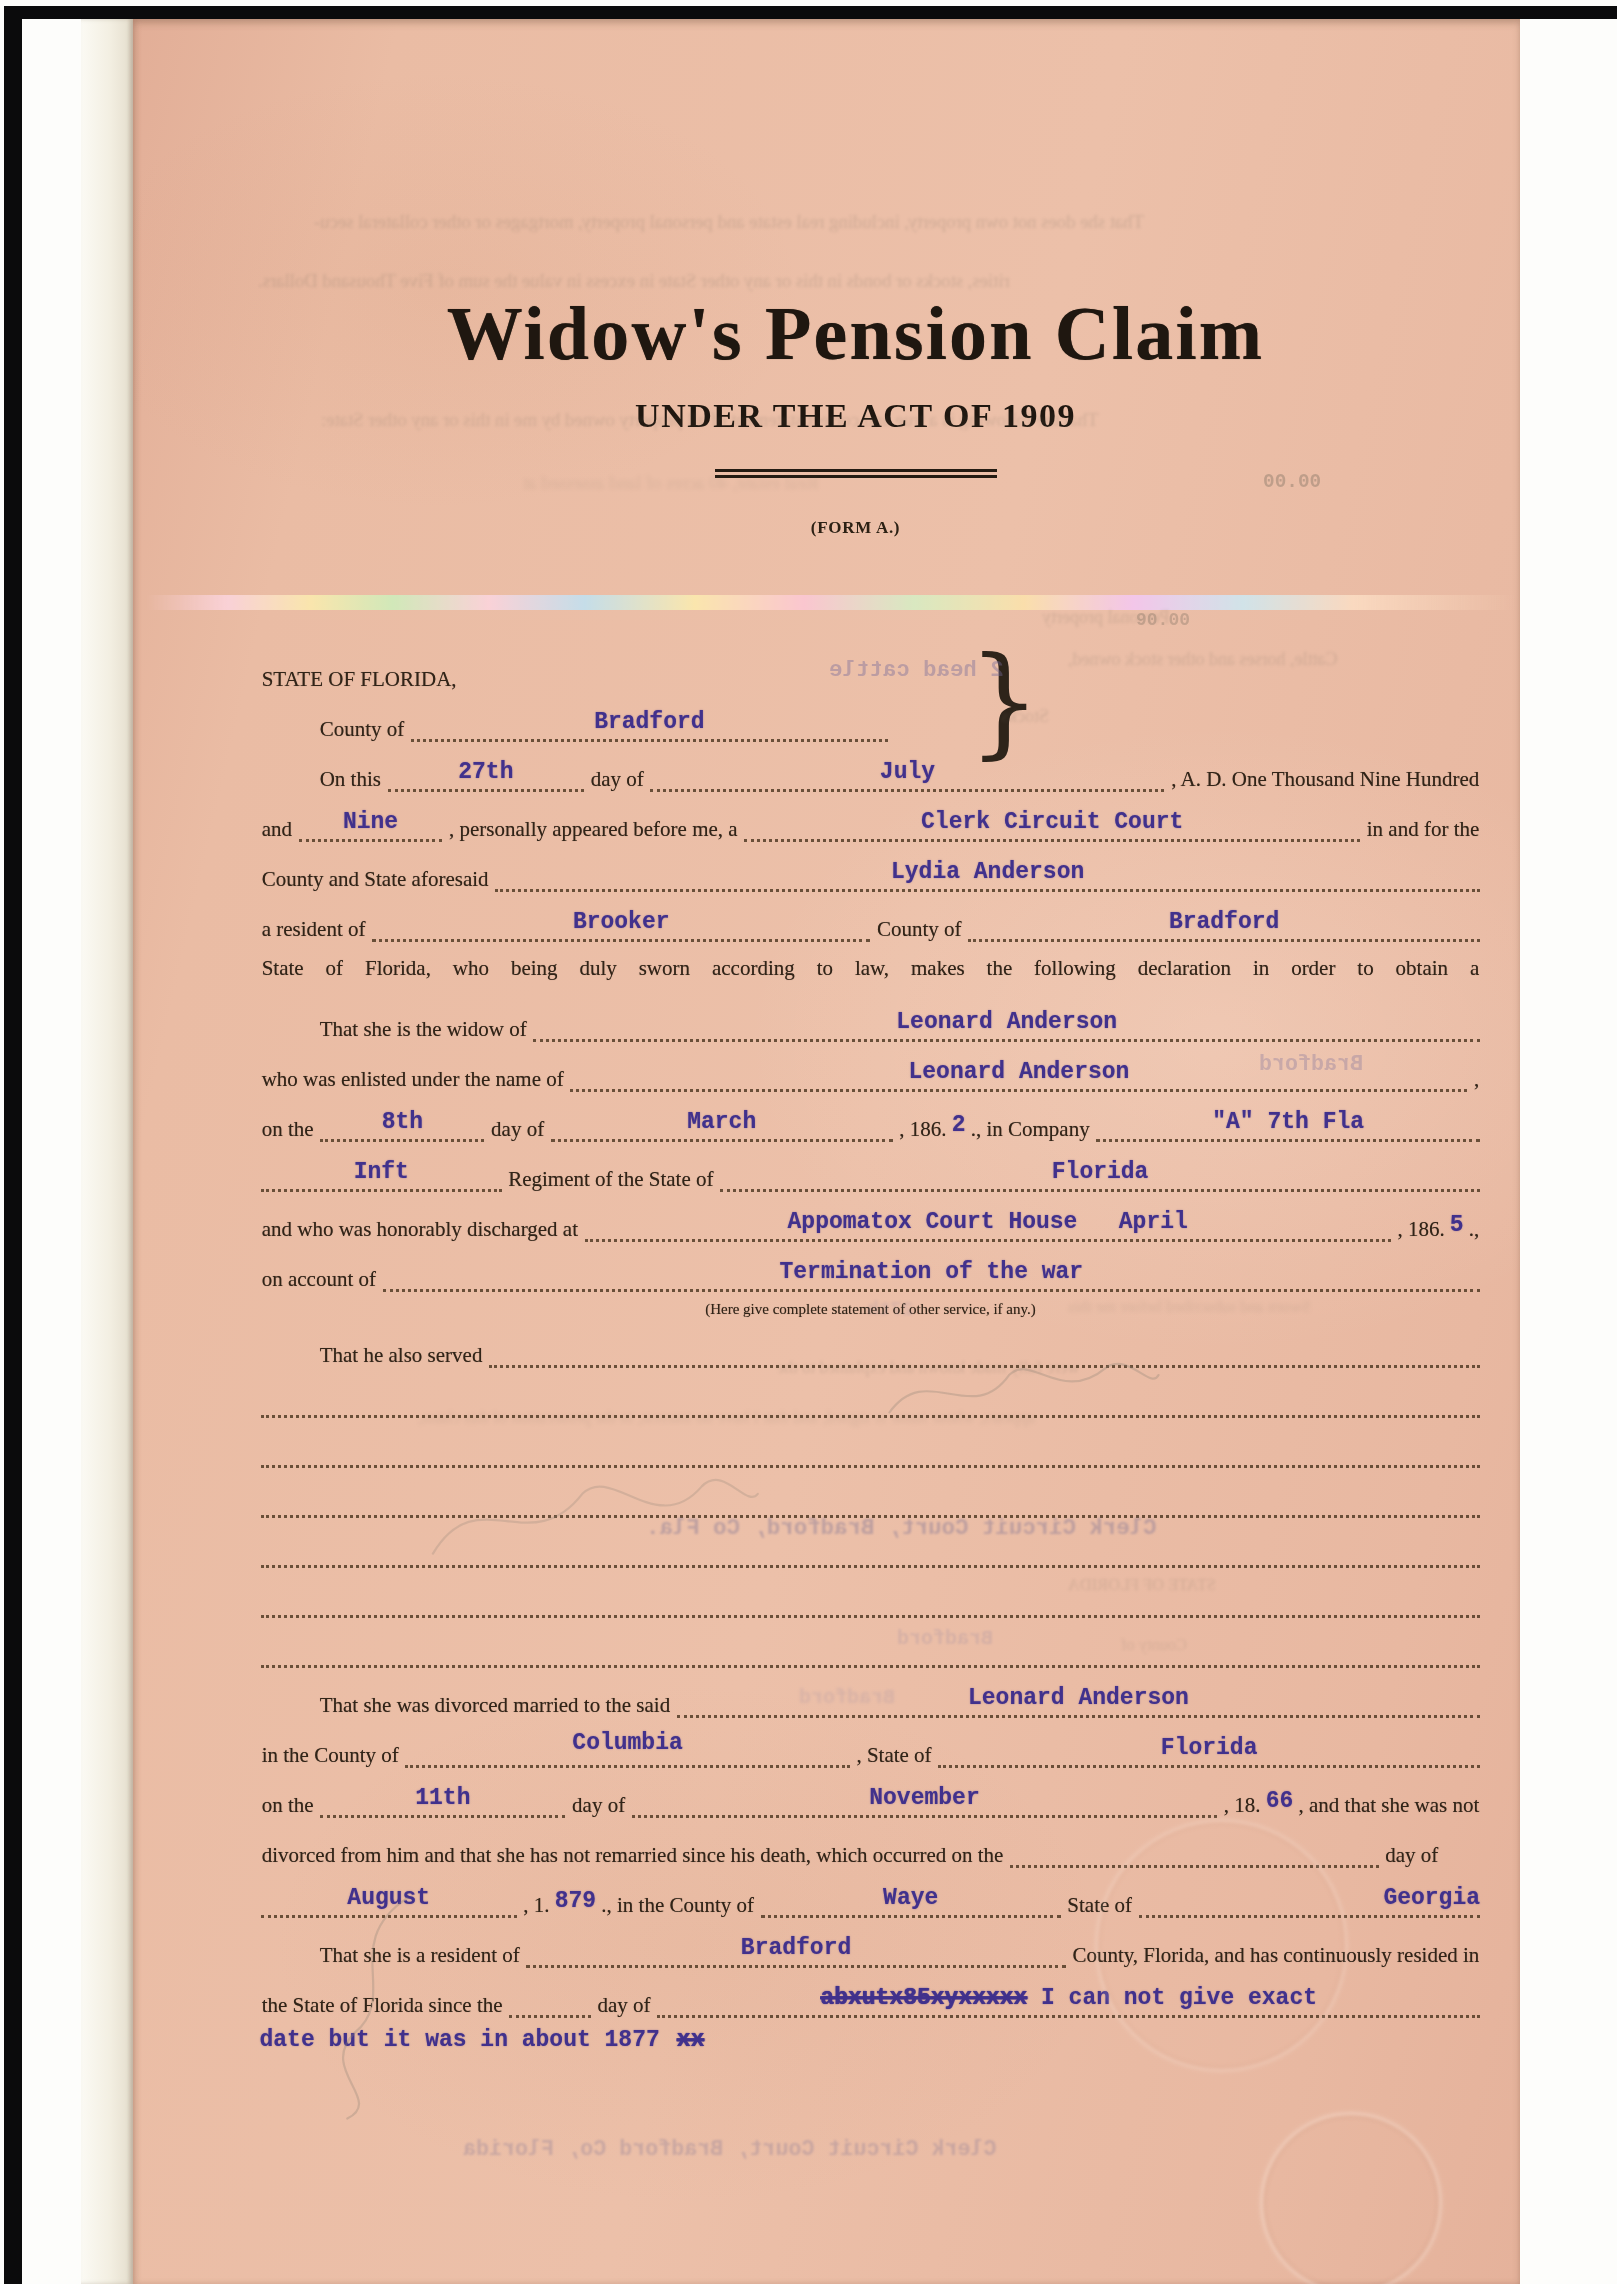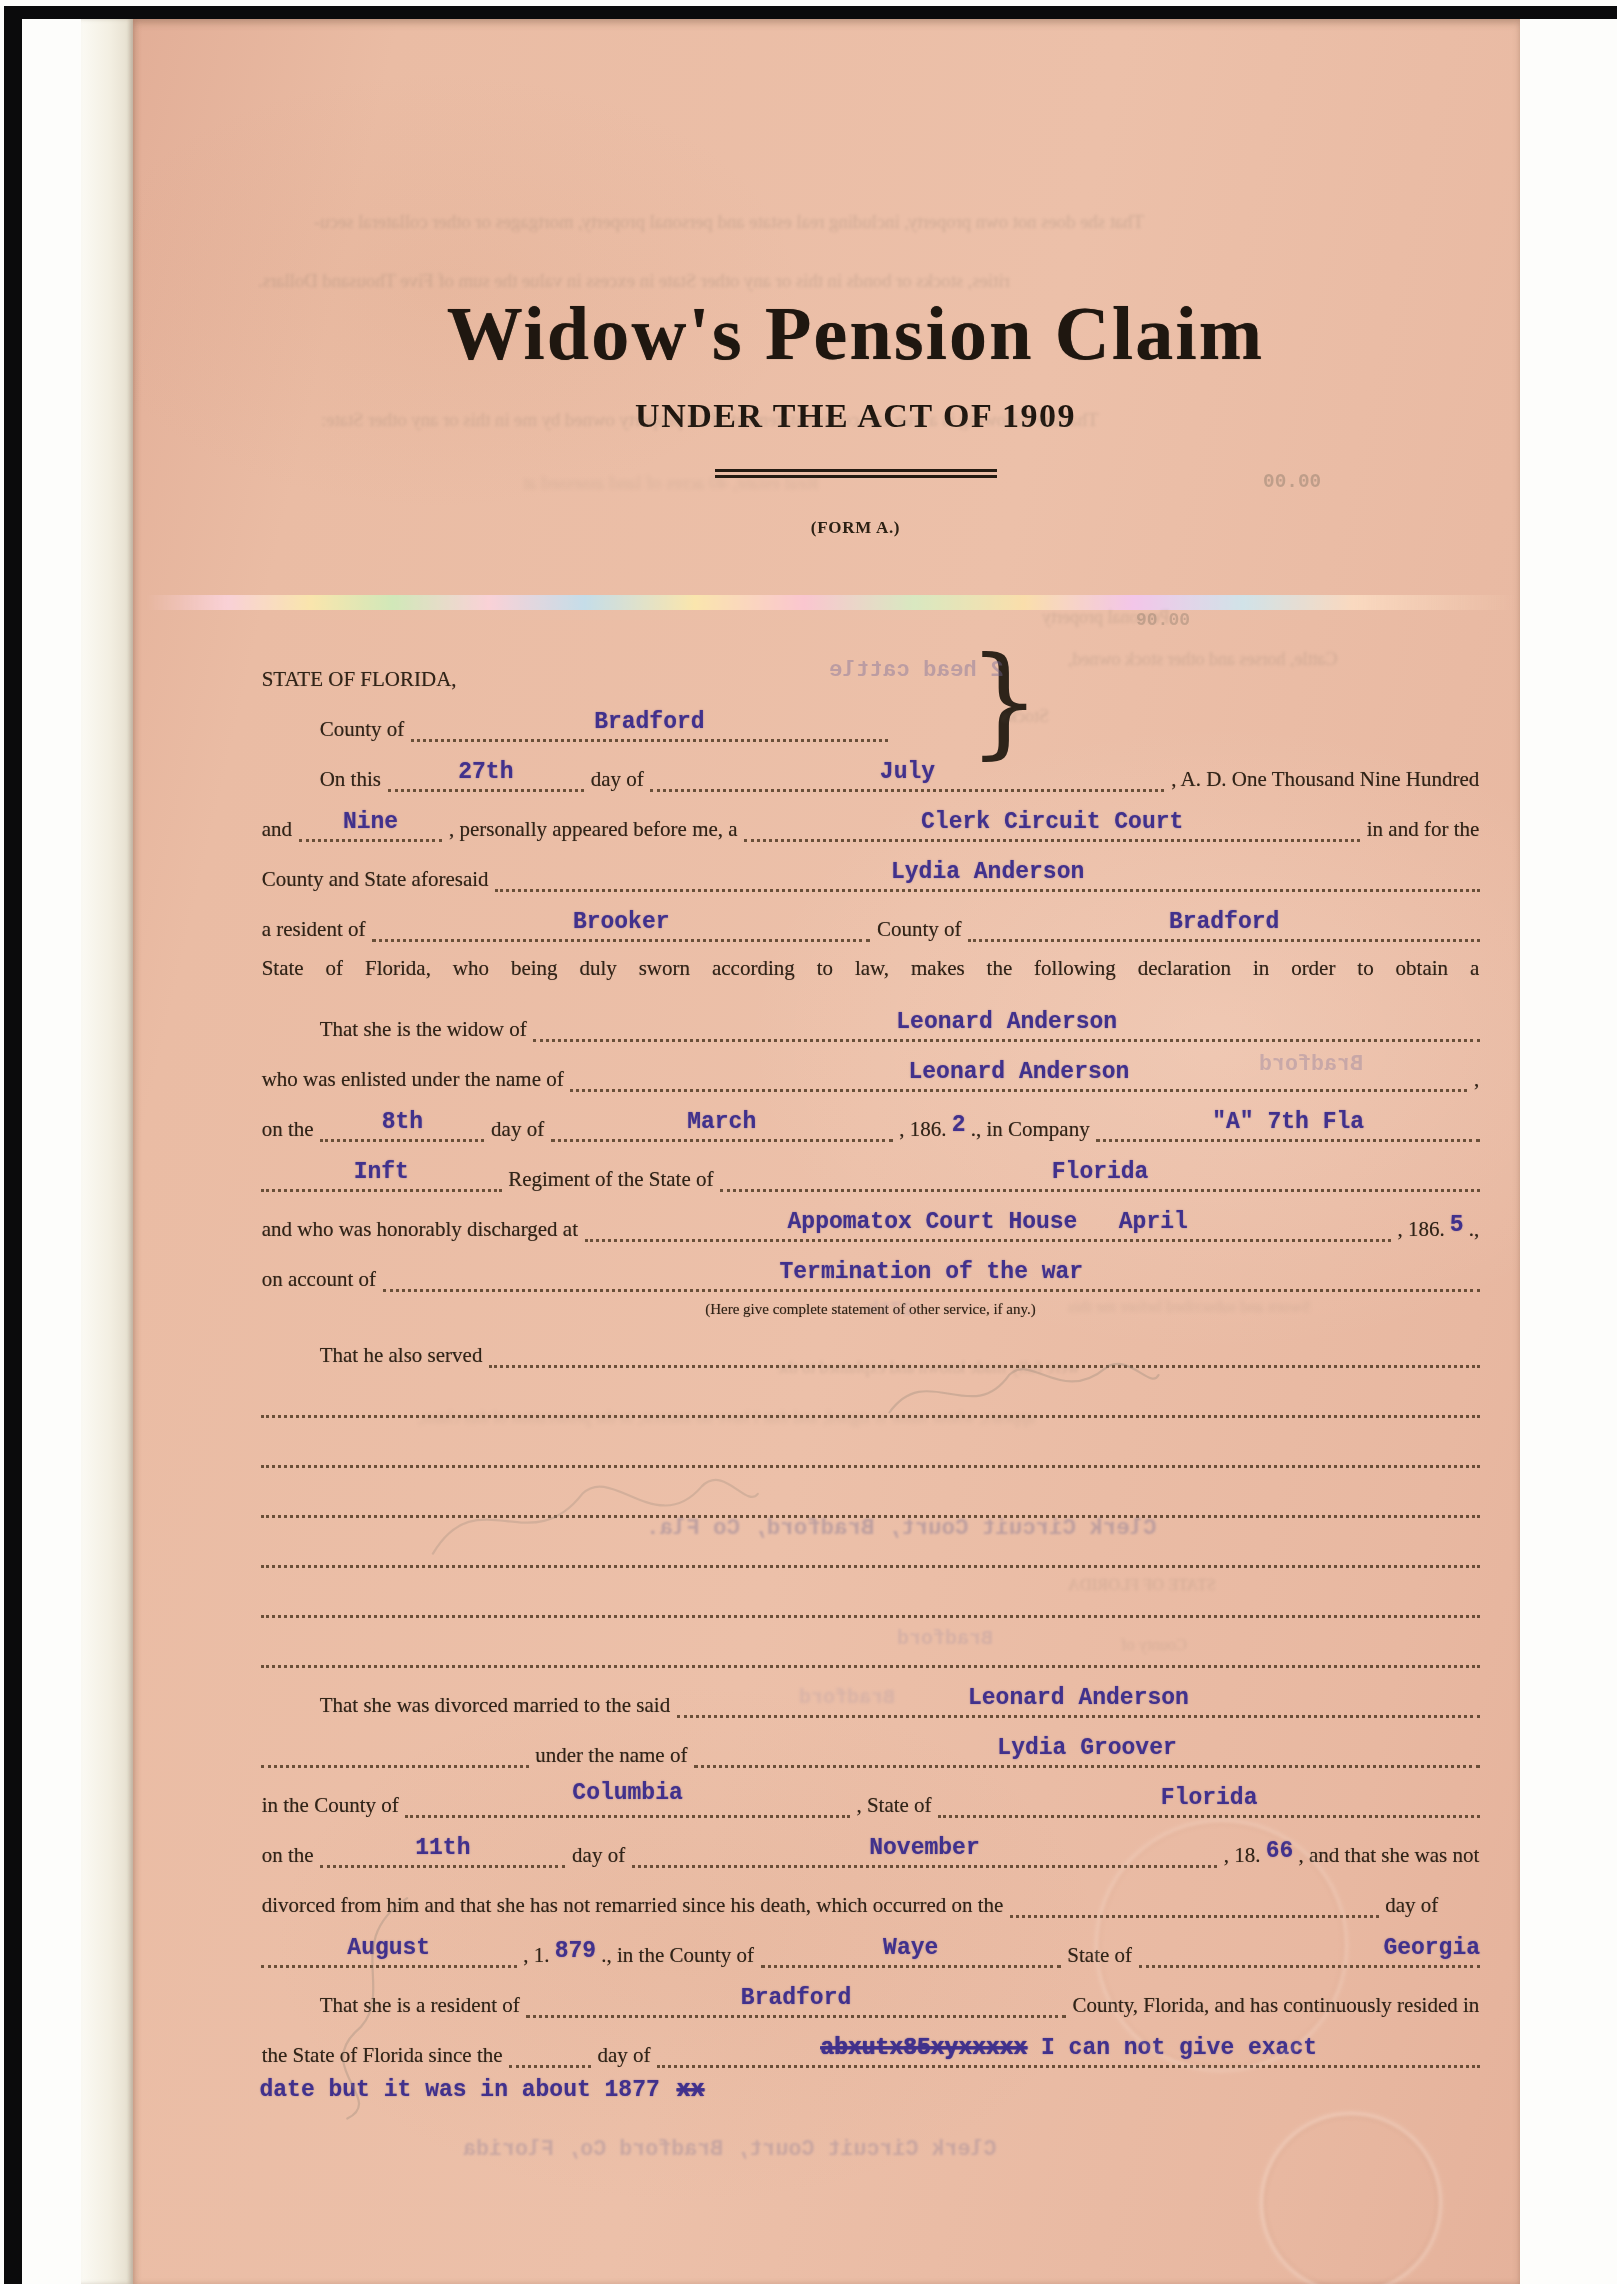--- a/index.html
+++ b/index.html
@@ -203,27 +203,20 @@
         <div class="fline ">
           <span class="fill" style="flex-grow: 1;"></span>
         </div>
         <div class="fline indent">
           <span class="p">That she was divorced married to the said</span>
           <span class="fill" style="flex-grow: 5;">
             <span class="typed">Leonard Anderson</span>
           </span>
         </div>
         <div class="fline ">
-          <span class="fill" style="flex-grow: 1.5;"></span>
-          <span class="p">under the name of</span>
-          <span class="fill" style="flex-grow: 3.4;">
-            <span class="typed">Lydia Groover</span>
-          </span>
-        </div>
-        <div class="fline ">
           <span class="p">in the County of</span>
           <span class="fill" style="flex-grow: 1.8; align-items: center;">
             <span class="typed">Columbia</span>
           </span>
           <span class="p">, State of</span>
           <span class="fill" style="flex-grow: 2.4;">
             <span class="typed">Florida</span>
           </span>
         </div>
         <div class="fline ">

